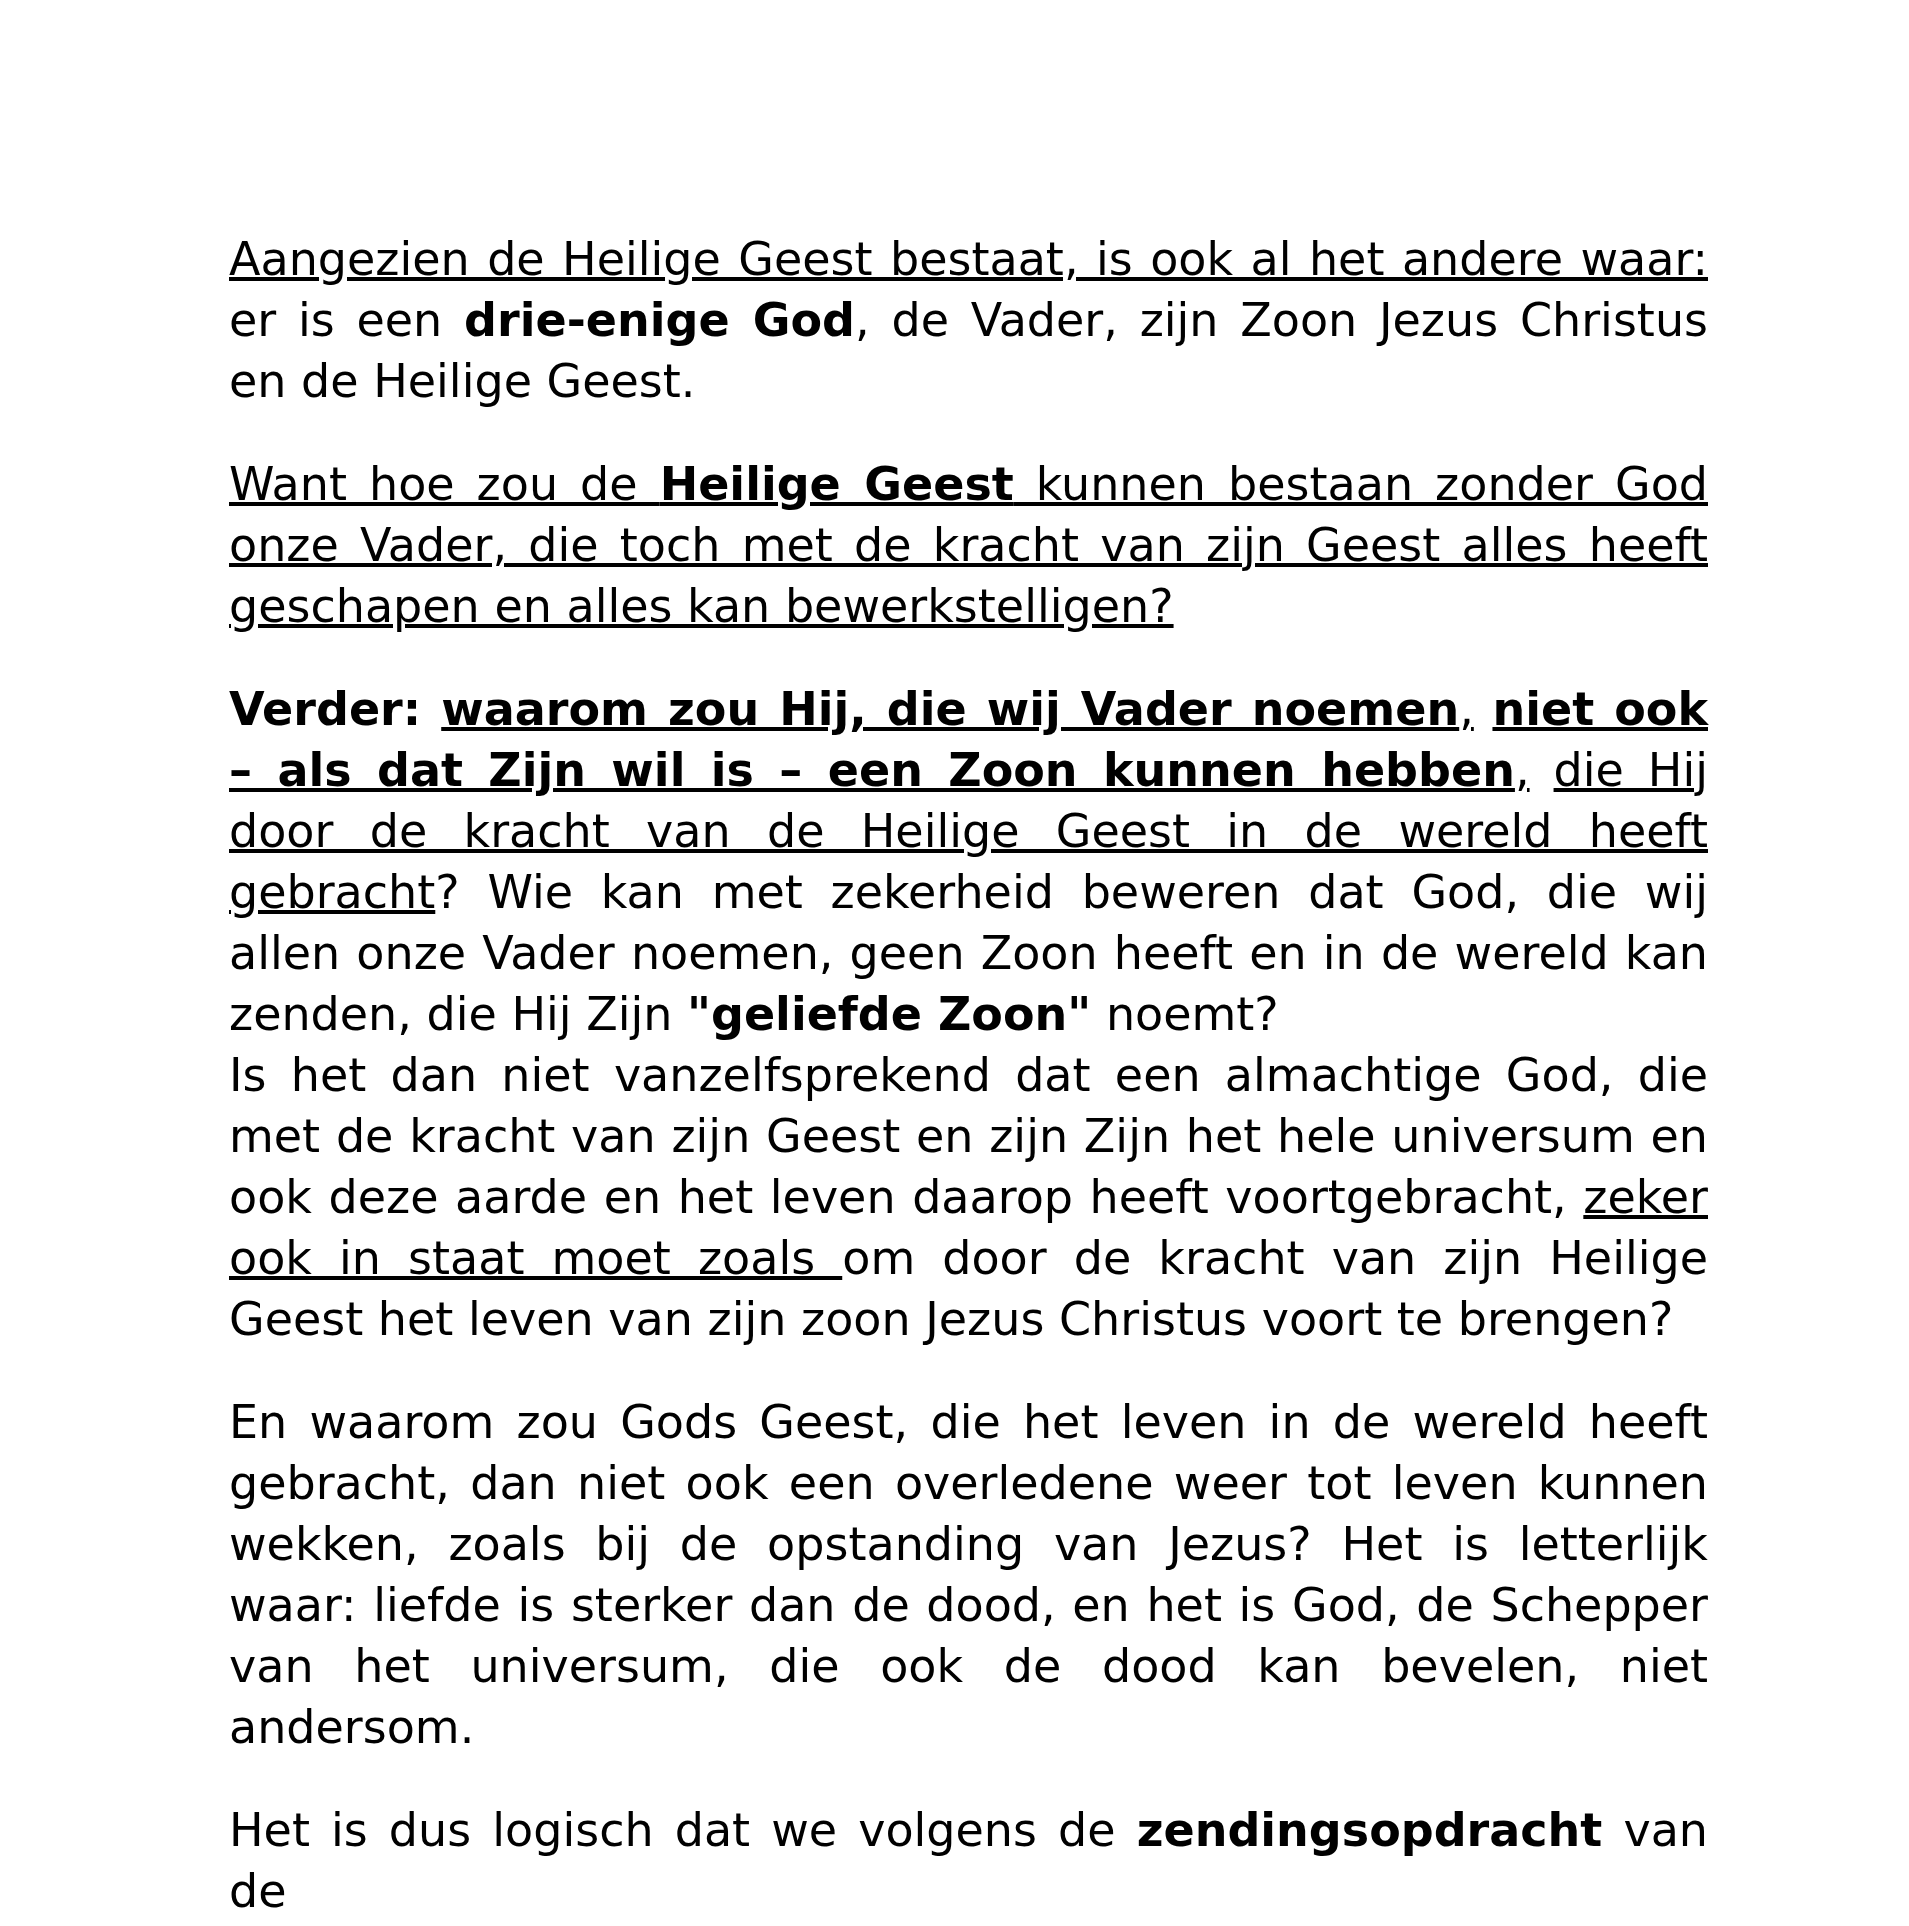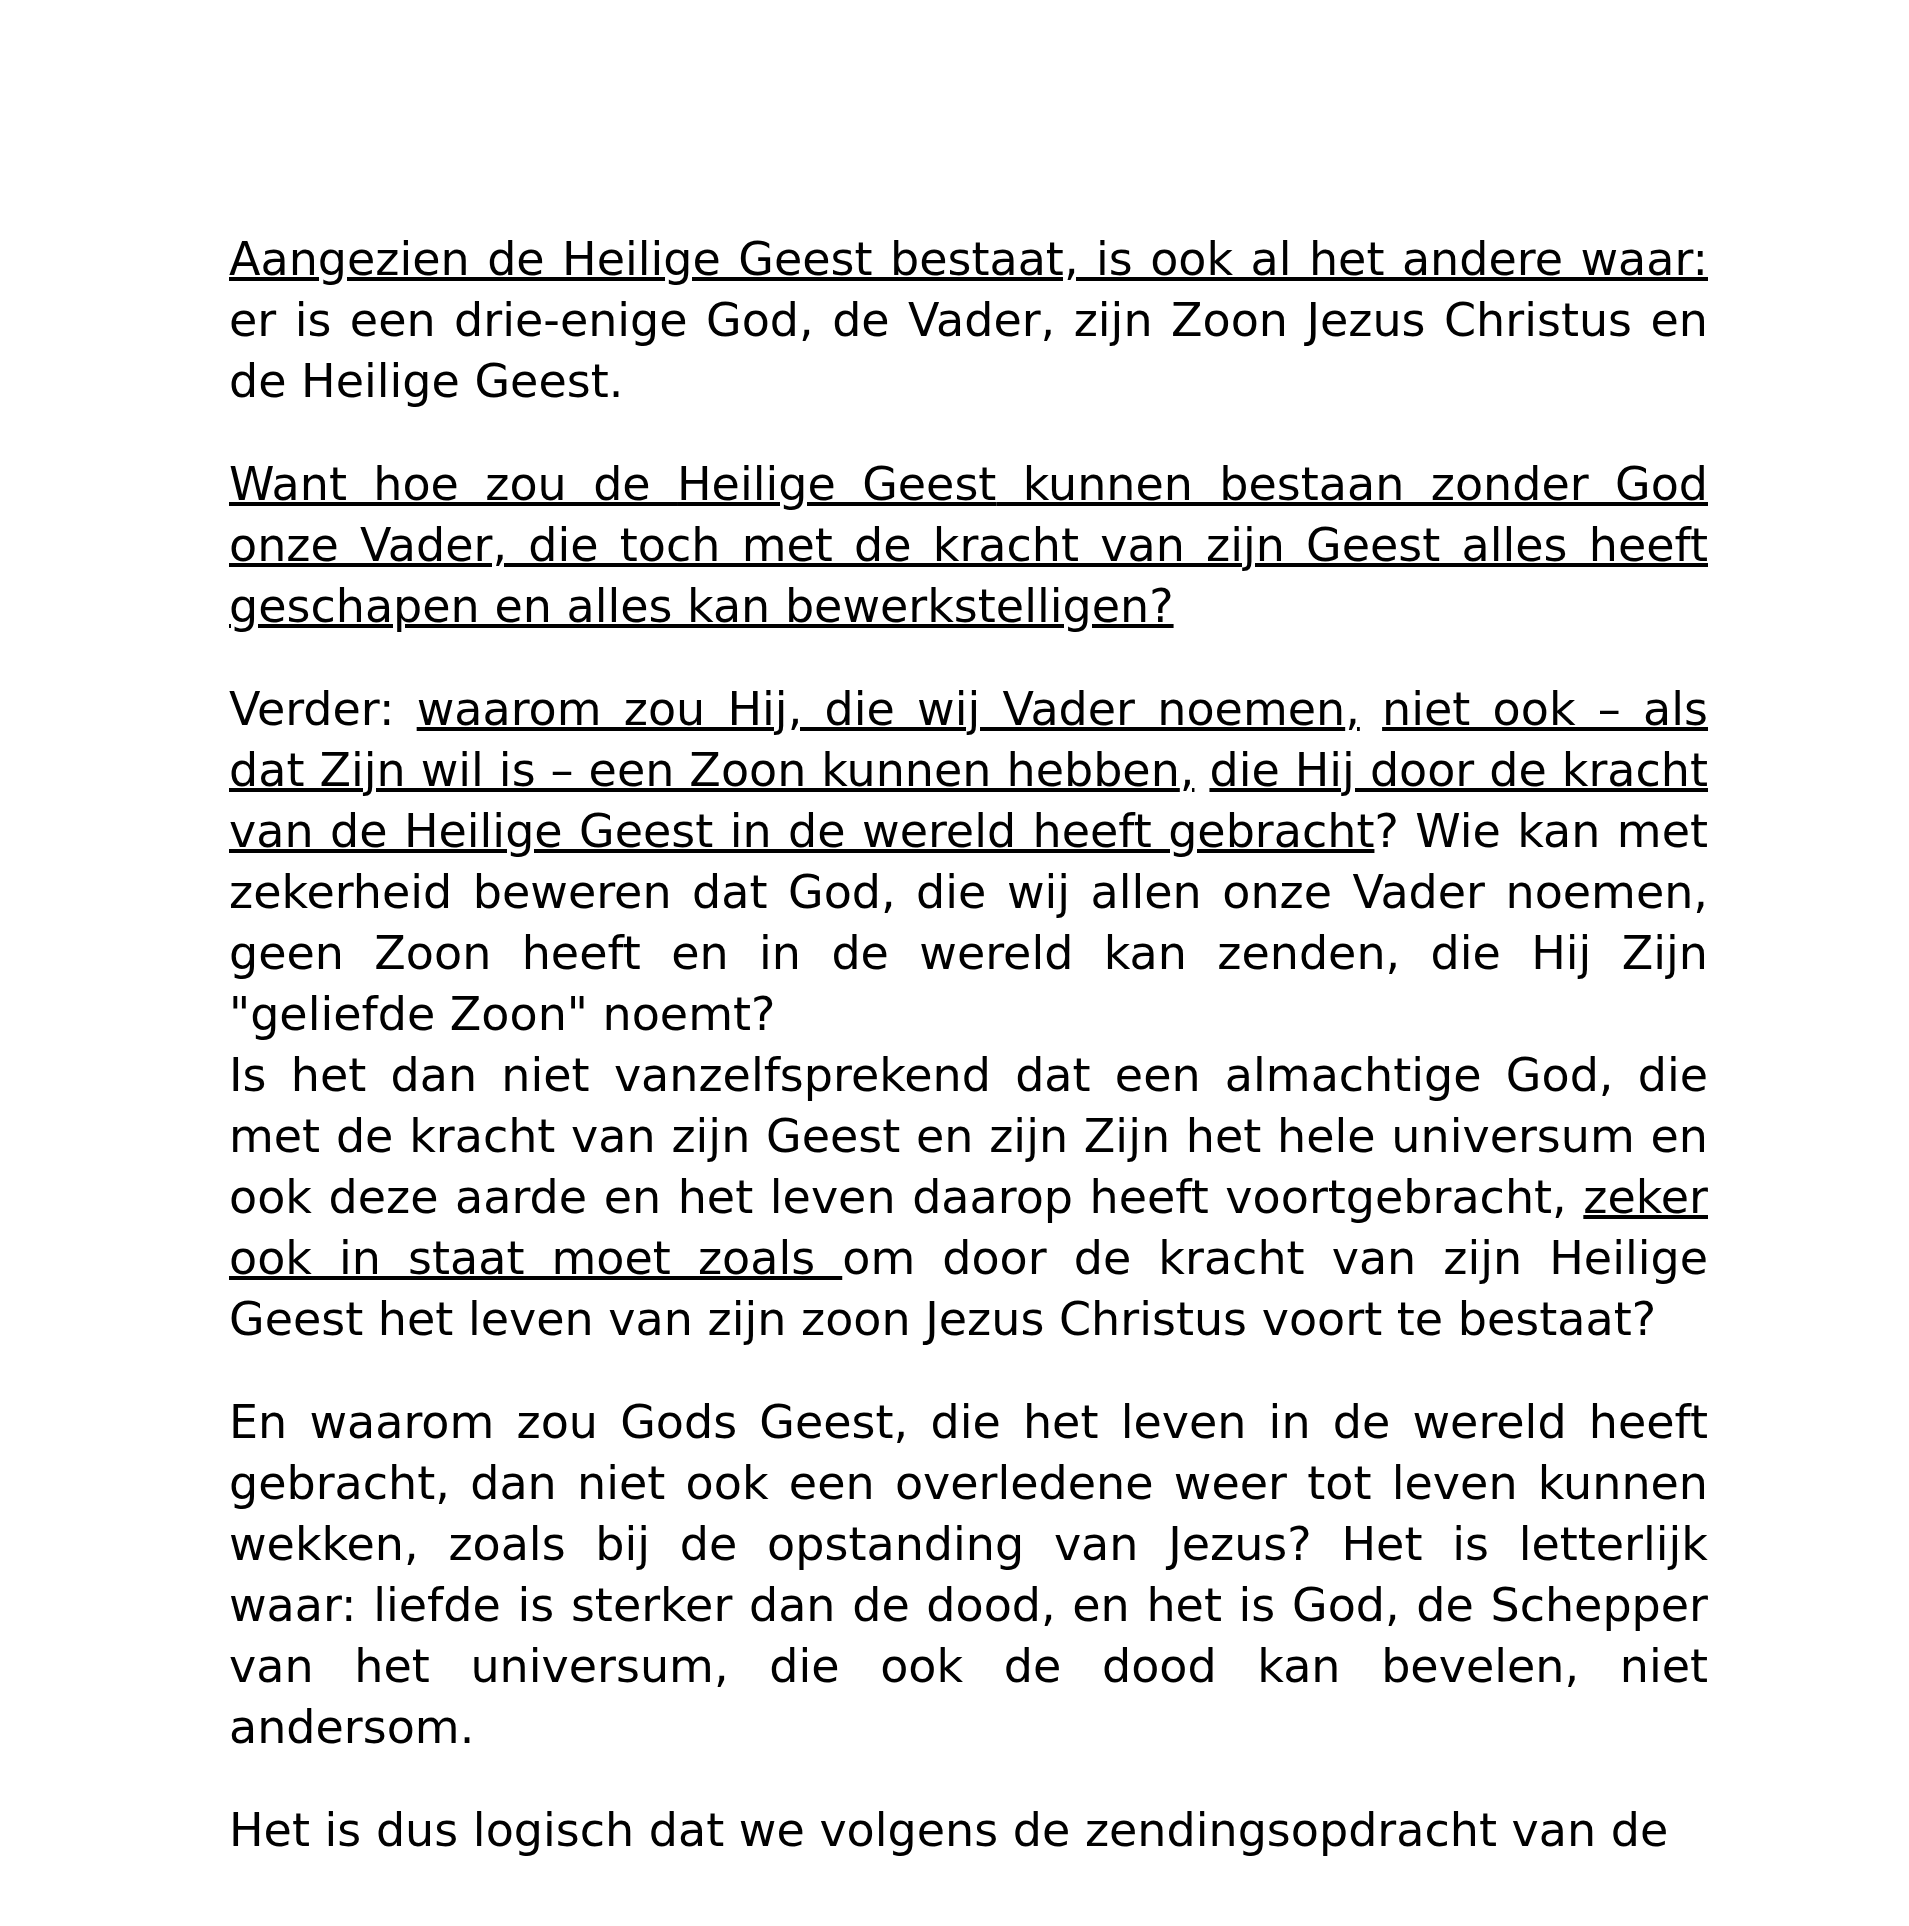--- a/index.html
+++ b/index.html
@@ -27,34 +27,34 @@
   p.para {
     margin: 0;
     text-align: justify;
     text-align-last: left;
     hyphens: none;
     -webkit-hyphens: none;
   }
   p.para.space {
     margin-top: 42px;
   }
-  span.b { font-weight: normal; }
+  span.b { font-weight: bold; }
   span.u {
     text-decoration: underline;
     text-decoration-thickness: 0.08em;
     text-underline-offset: 0.05em;
   }
 </style>
 </head>
 <body>
 
 <div class="page">
   <div class="content">
       <p class="para"><span class="u">Aangezien de Heilige Geest bestaat, is ook al het andere waar: </span><span>er is een </span><span class="b">drie-enige God</span><span>, de Vader, zijn Zoon Jezus Christus en de Heilige Geest.</span></p>
       <p class="para space"><span class="u">Want hoe zou de </span><span class="b u">Heilige Geest</span><span class="u"> kunnen bestaan zonder God onze Vader, die toch met de kracht van zijn Geest alles heeft geschapen en alles kan bewerkstelligen?</span></p>
       <p class="para space"><span class="b">Verder: </span><span class="b u">waarom zou Hij, die wij Vader noemen</span><span class="u">,</span><span> </span><span class="b u">niet ook – als dat Zijn wil is – een Zoon kunnen hebben</span><span class="u">,</span><span> </span><span class="u">die Hij door de kracht van de Heilige Geest in de wereld heeft gebracht</span><span>? Wie kan met zekerheid beweren dat God, die wij allen onze Vader noemen, geen Zoon heeft en in de wereld kan zenden, die Hij Zijn </span><span class="b">"geliefde Zoon"</span><span> noemt?</span></p>
-      <p class="para"><span>Is het dan niet vanzelfsprekend dat een almachtige God, die met de kracht van zijn Geest en zijn Zijn het hele universum en ook deze aarde en het leven daarop heeft voortgebracht, </span><span class="u">zeker ook in staat moet zoals </span><span>om door de kracht van zijn Heilige Geest het leven van zijn zoon Jezus Christus voort te bestaat?</span></p>
+      <p class="para"><span>Is het dan niet vanzelfsprekend dat een almachtige God, die met de kracht van zijn Geest en zijn Zijn het hele universum en ook deze aarde en het leven daarop heeft voortgebracht, </span><span class="u">zeker ook in staat moet zoals </span><span>om door de kracht van zijn Heilige Geest het leven van zijn zoon Jezus Christus voort te brengen?</span></p>
       <p class="para space"><span>En waarom zou Gods Geest, die het leven in de wereld heeft gebracht, dan niet ook een overledene weer tot leven kunnen wekken, zoals bij de opstanding van Jezus? Het is letterlijk waar: liefde is sterker dan de dood, en het is God, de Schepper van het universum, die ook de dood kan bevelen, niet andersom.</span></p>
       <p class="para space"><span>Het is dus logisch dat we volgens de </span><span class="b">zendingsopdracht</span><span> van de </span></p>
     </div>
 
 </div>
 
 
 </body></html>

